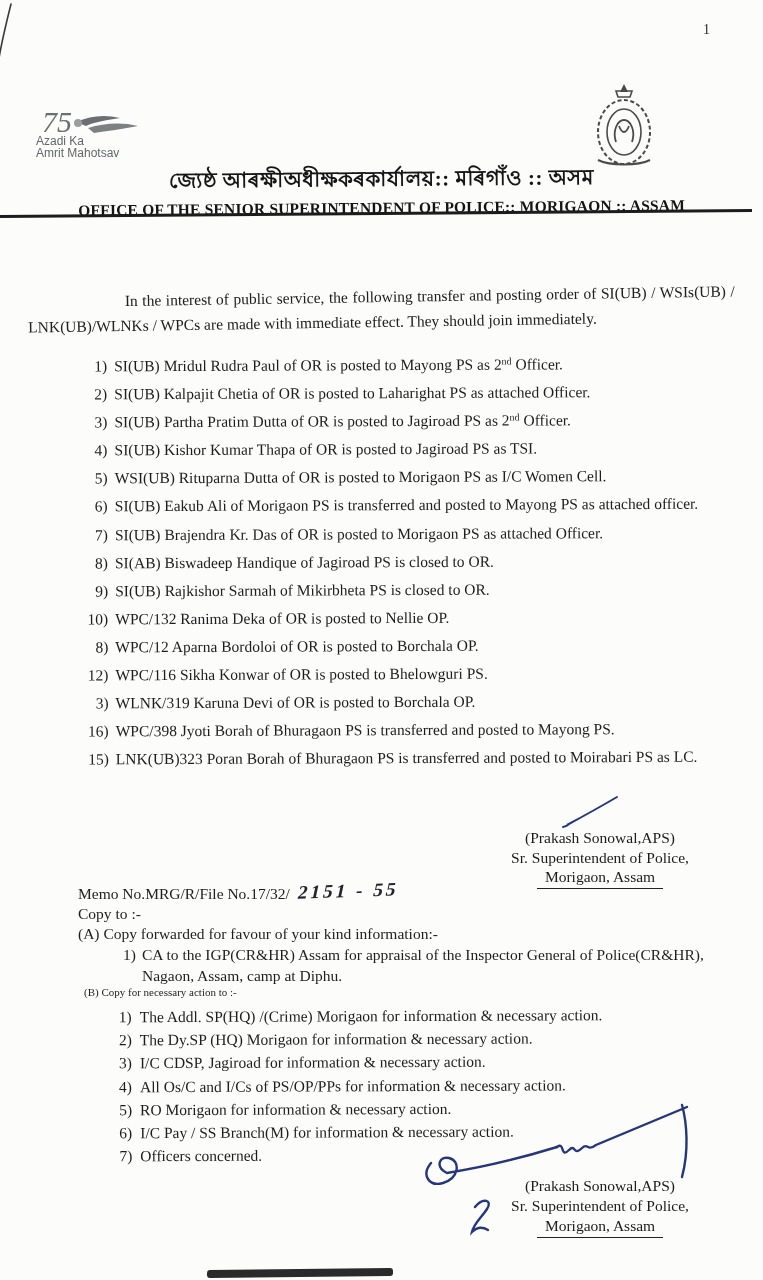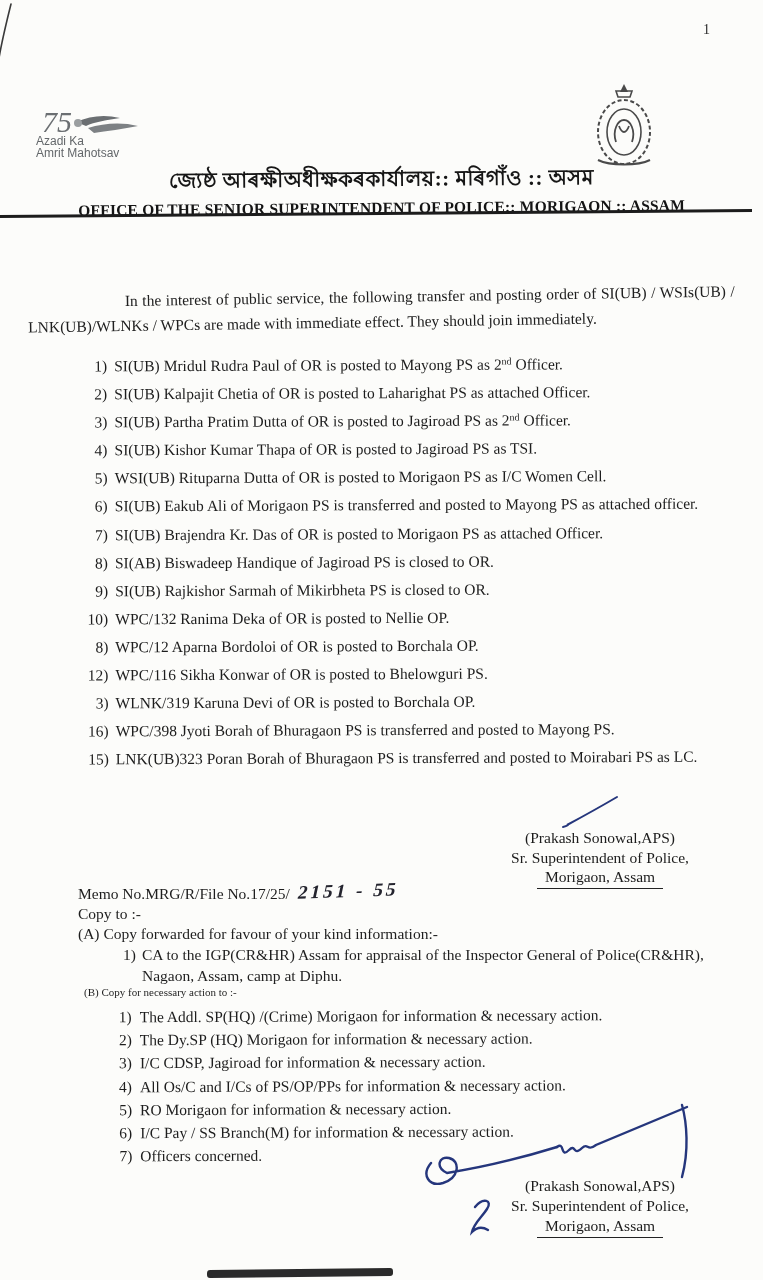--- a/index.html
+++ b/index.html
@@ -177,21 +177,21 @@
   <svg class="sig1stroke" width="60" height="34" viewBox="0 0 60 34">
     <path d="M3,32 C8,31 9,29 7,30 C20,23 40,12 57,2" stroke="#25367c" stroke-width="2" fill="none" stroke-linecap="round"></path>
   </svg>
   <div class="sig1">
     <div>(Prakash Sonowal,APS)</div>
     <div>Sr. Superintendent of Police,</div>
     <div><span class="uplace">Morigaon, Assam</span></div>
   </div>
 
   <div class="memo">
-    <span>Memo No.MRG/R/File No.17/25/</span><span class="hand">2151 - 55</span>
+    <span>Memo No.MRG/R/File No.17/32/</span><span class="hand">2151 - 55</span>
   </div>
   <div class="copyto">Copy to :-</div>
   <div class="secA">(A) Copy forwarded for favour of your kind information:-</div>
   <div class="aitem">
     <span class="cnum">1)</span>
     <span>CA to the IGP(CR&amp;HR) Assam for appraisal of the Inspector General of Police(CR&amp;HR), Nagaon, Assam, camp at Diphu.</span>
   </div>
   <div class="secB">(B) Copy for necessary action to :-</div>
   <div class="blist">
     <div class="bitem">

